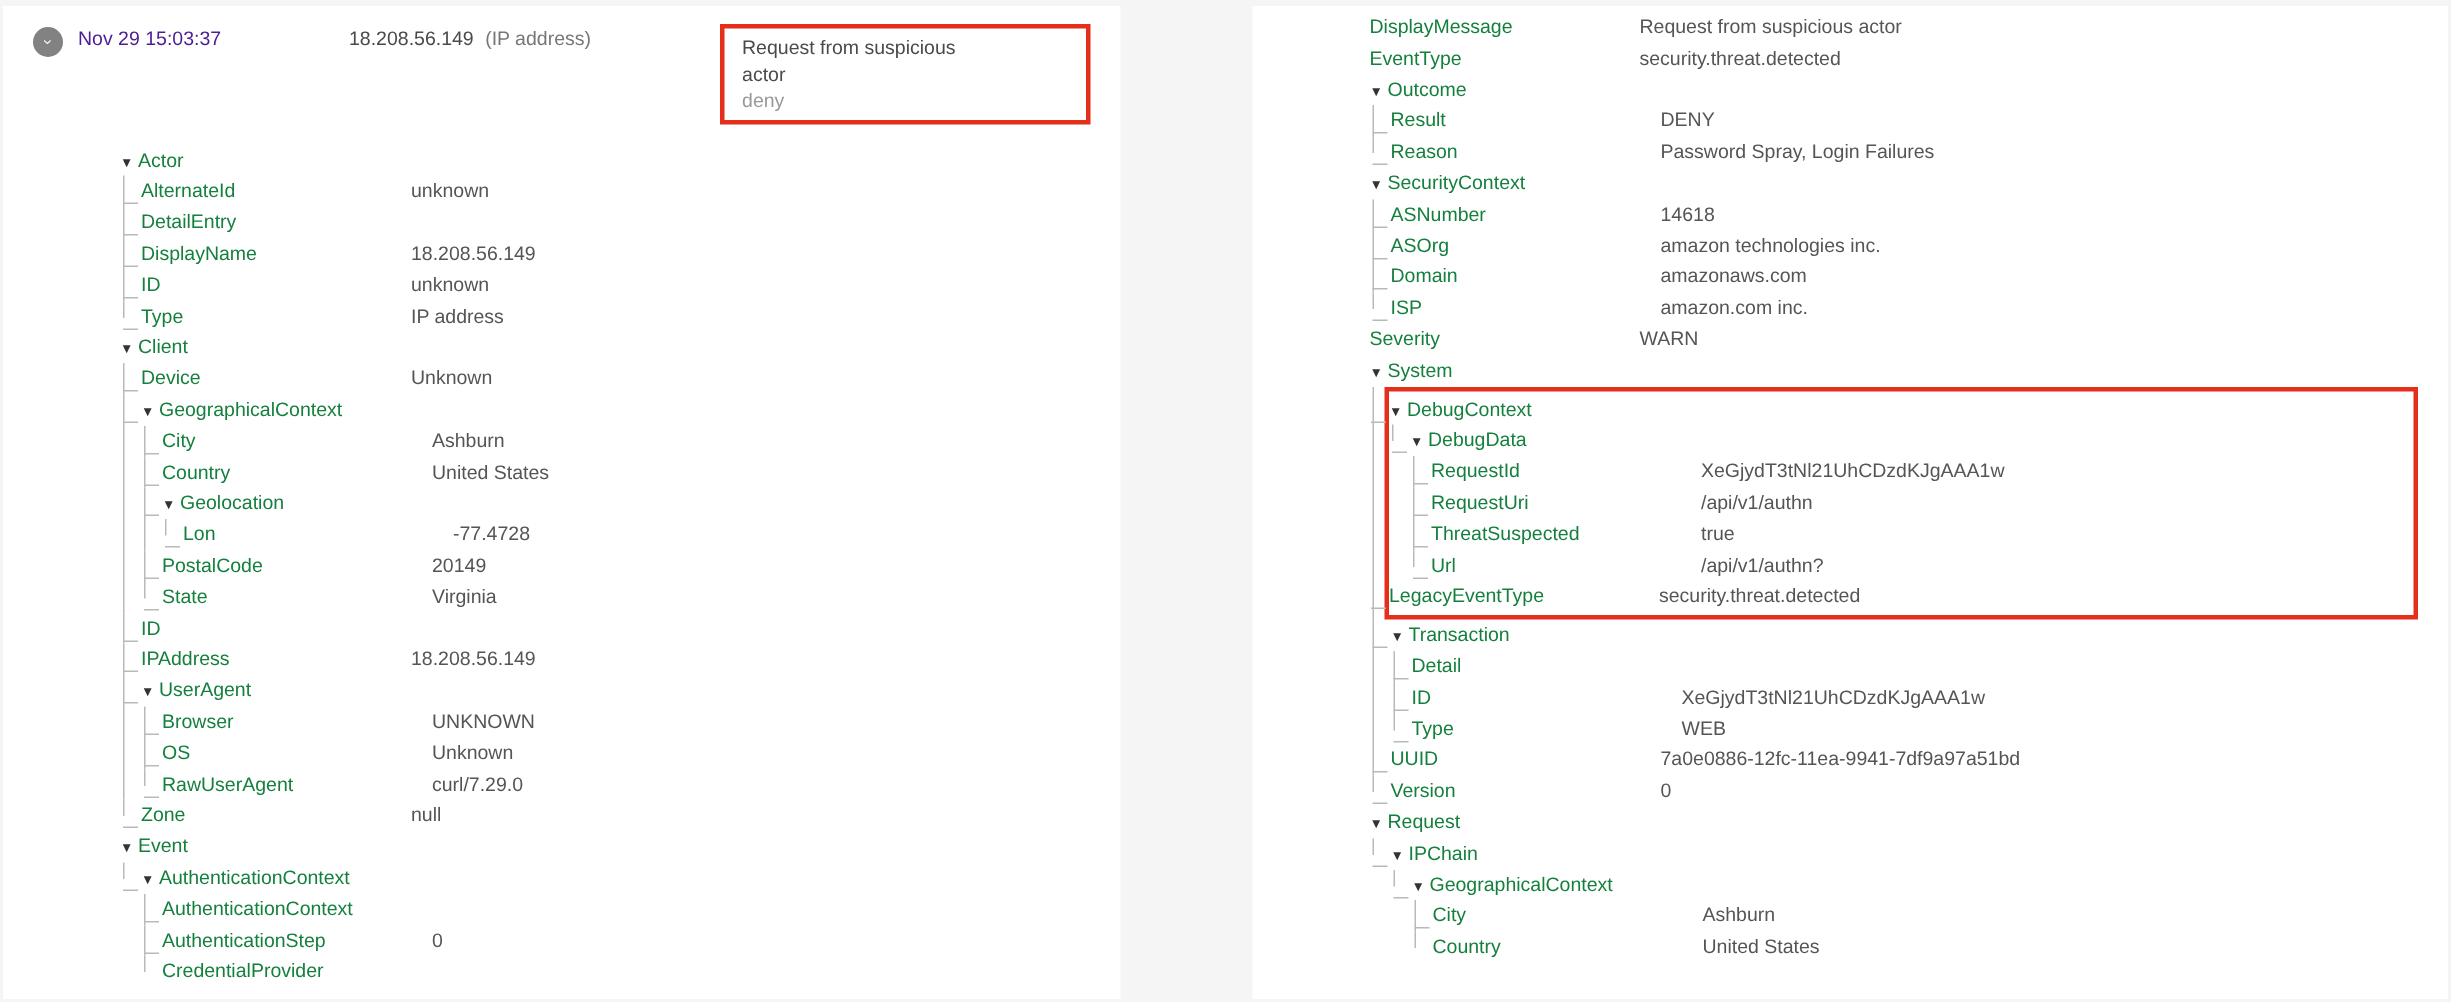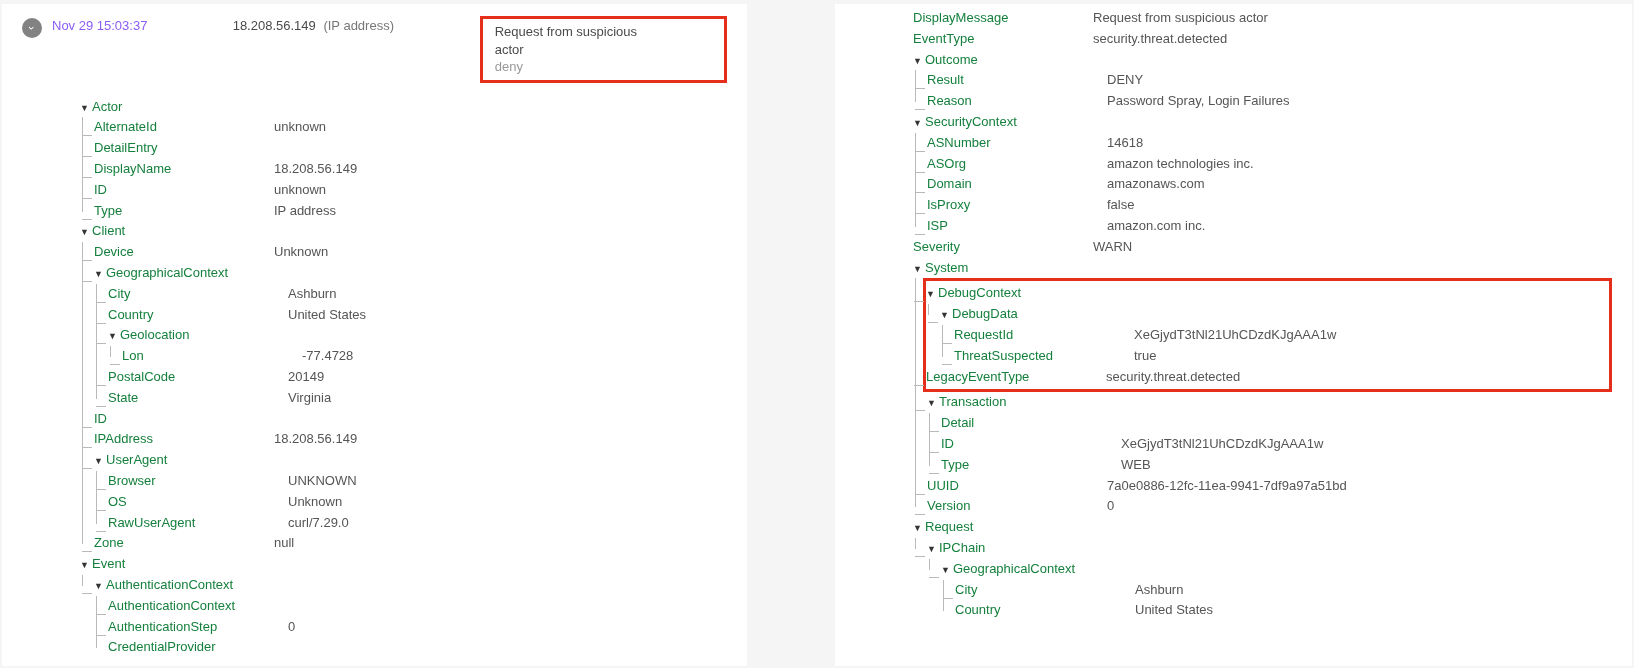--- a/index.html
+++ b/index.html
@@ -27,21 +27,21 @@
 
     .header-row { display: flex; align-items: flex-start; gap: 10px; }
     .chevron-circle {
       width: 20px; height: 20px; border-radius: 50%;
       background: #828282; color: #fff;
       display:flex; align-items:center; justify-content:center;
       margin-top: 2px;
       flex-shrink:0;
     }
     .chevron-circle .chev { transform: rotate(90deg); font-size: 11px; }
-    .timestamp { width: 180px; color:#8b5cf6; padding-top: 2px;}
+    .timestamp { width: 180px; color:#4c1d95; padding-top: 2px;}
     .ip-block { width: 250px; color:#4a4a4a; padding-top:2px;}
     .ip-suffix { color:#777; margin-left: 4px;}
     .msg-block { position: relative; }
     .msg-box {
       border: 3px solid #e52f1a;
       padding: 4px 68px 4px 12px;
       line-height: 1.35;
     }
     .msg-main { color:#4a4a4a; }
     .msg-sub { color:#999; }
@@ -449,29 +449,20 @@
                 <span class="val-col">amazon technologies inc.</span>
               </div>
             </li>
           <li>
               <div class="row">
                 <span class="connector"></span>
                 <span class="key-col">
                   <span class="label">Domain</span>
                 </span>
                 <span class="val-col">amazonaws.com</span>
-              </div>
-            </li>
-          <li>
-              <div class="row">
-                <span class="connector"></span>
-                <span class="key-col">
-                  <span class="label">IsProxy</span>
-                </span>
-                <span class="val-col">false</span>
               </div>
             </li>
           <li>
               <div class="row">
                 <span class="connector"></span>
                 <span class="key-col">
                   <span class="label">ISP</span>
                 </span>
                 <span class="val-col">amazon.com inc.</span>
               </div>
@@ -522,23 +513,41 @@
                             <span class="key-col">
                               <span class="label">RequestId</span>
                             </span>
                             <span class="val-col">XeGjydT3tNl21UhCDzdKJgAAA1w</span>
                           </div>
                         </li>
                     <li>
                           <div class="row">
                             <span class="connector"></span>
                             <span class="key-col">
+                              <span class="label">RequestUri</span>
+                            </span>
+                            <span class="val-col">/api/v1/authn</span>
+                          </div>
+                        </li>
+                    <li>
+                          <div class="row">
+                            <span class="connector"></span>
+                            <span class="key-col">
                               <span class="label">ThreatSuspected</span>
                             </span>
                             <span class="val-col">true</span>
+                          </div>
+                        </li>
+                    <li>
+                          <div class="row">
+                            <span class="connector"></span>
+                            <span class="key-col">
+                              <span class="label">Url</span>
+                            </span>
+                            <span class="val-col">/api/v1/authn?</span>
                           </div>
                         </li>
                   </ul>
                 </li>
               </ul>
             </div>
             <div>
                   <div class="row">
                     <span class="connector"></span>
                     <span class="key-col">

